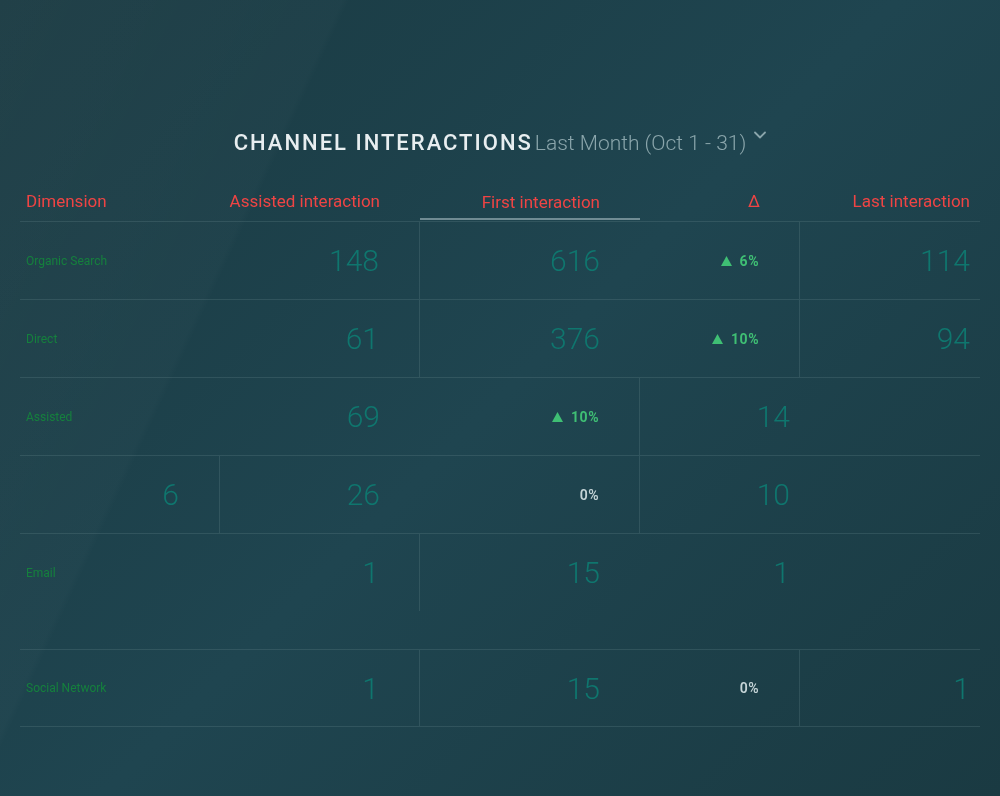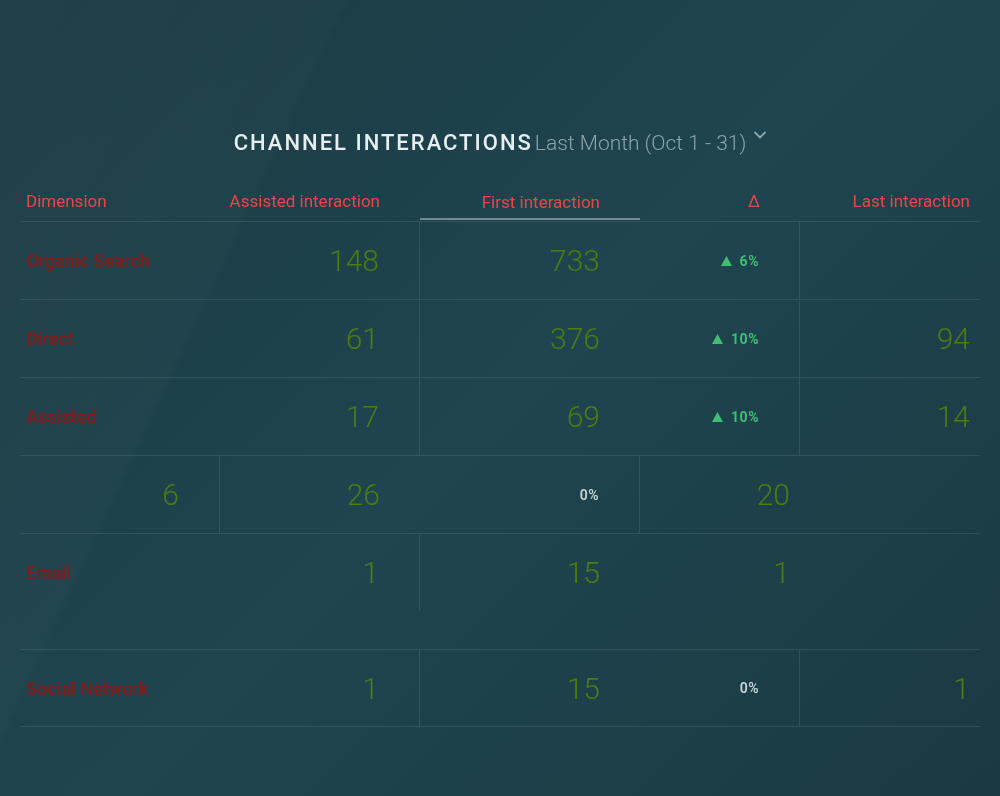--- a/index.html
+++ b/index.html
@@ -109,23 +109,23 @@
       border-bottom: 1px solid rgba(120, 150, 155, 0.22);
       margin-top: 38px;
     }
     .cell {
       position: relative;
       height: 100%;
       display: flex;
       align-items: center;
     }
     .cell-dim {
-      color: #7f1d1d;
-      font-size: 18px;
-      font-weight: 700;
+      color: #15803d;
+      font-size: 12px;
+      font-weight: 400;
       padding-left: 6px;
     }
     .cell-first {
       justify-content: flex-end;
       padding-right: 40px;
       border-right: 1px solid rgba(120, 150, 155, 0.22);
     }
     .cell-assisted {
       justify-content: flex-end;
       padding-right: 40px;
@@ -134,21 +134,21 @@
       justify-content: flex-end;
       padding-right: 40px;
       border-right: 1px solid rgba(120, 150, 155, 0.22);
       gap: 8px;
     }
     .cell-last {
       justify-content: flex-end;
       padding-right: 10px;
     }
     .num {
-      color: #4d7c0f;
+      color: #0f766e;
       font-size: 30px;
       font-weight: 300;
     }
     .delta-arrow {
       width: 11px;
       height: 10px;
       display: inline-block;
     }
     .delta-arrow svg {
       display: block;
@@ -193,30 +193,33 @@
       <div class="th th-delta">Δ</div>
       <div class="th th-last">Last interaction</div>
     </div>
     <div class="tbody" id="tbody">
         <div class="row">
           <div class="cell cell-dim">Organic Search</div>
           <div class="cell cell-first">
             <span class="num">148</span>
           </div>
           <div class="cell cell-assisted">
-            <span class="num">733</span>
+            <span class="num">616</span>
           </div>
           <div class="cell cell-delta">
             <span class="delta-arrow">
               <svg viewBox="0 0 11 10" width="11" height="10">
                 <path d="M5.5 0 L11 10 L0 10 Z" fill="#3fbf74"></path>
               </svg>
             </span>
             <span class="delta-text">6%</span>
           </div>
+          <div class="cell cell-last">
+            <span class="num">114</span>
+          </div>
         </div>
         <div class="row">
           <div class="cell cell-dim">Direct</div>
           <div class="cell cell-first">
             <span class="num">61</span>
           </div>
           <div class="cell cell-assisted">
             <span class="num">376</span>
           </div>
           <div class="cell cell-delta">
@@ -226,23 +229,20 @@
               </svg>
             </span>
             <span class="delta-text">10%</span>
           </div>
           <div class="cell cell-last">
             <span class="num">94</span>
           </div>
         </div>
         <div class="row">
           <div class="cell cell-dim">Assisted</div>
-          <div class="cell cell-first">
-            <span class="num">17</span>
-          </div>
           <div class="cell cell-assisted">
             <span class="num">69</span>
           </div>
           <div class="cell cell-delta">
             <span class="delta-arrow">
               <svg viewBox="0 0 11 10" width="11" height="10">
                 <path d="M5.5 0 L11 10 L0 10 Z" fill="#3fbf74"></path>
               </svg>
             </span>
             <span class="delta-text">10%</span>
@@ -255,21 +255,21 @@
           <div class="cell cell-first">
             <span class="num">6</span>
           </div>
           <div class="cell cell-assisted">
             <span class="num">26</span>
           </div>
           <div class="cell cell-delta">
             <span class="delta-text neutral">0%</span>
           </div>
           <div class="cell cell-last">
-            <span class="num">20</span>
+            <span class="num">10</span>
           </div>
         </div>
         <div class="row">
           <div class="cell cell-dim">Email</div>
           <div class="cell cell-first">
             <span class="num">1</span>
           </div>
           <div class="cell cell-assisted">
             <span class="num">15</span>
           </div>

